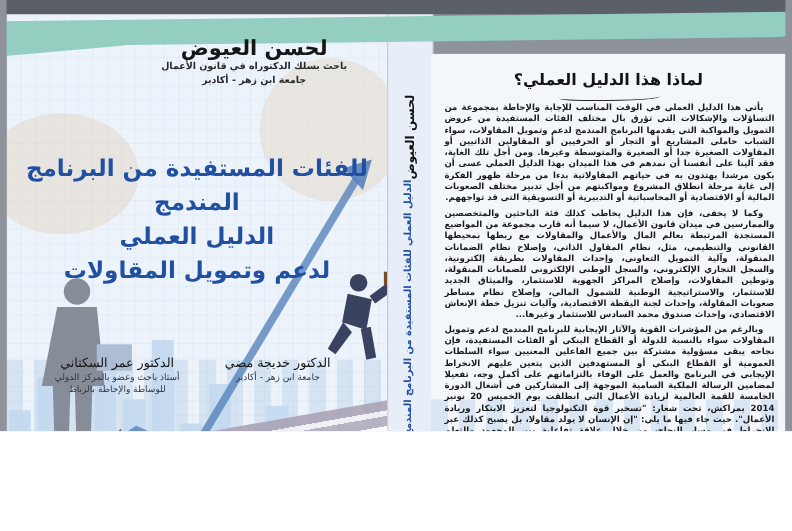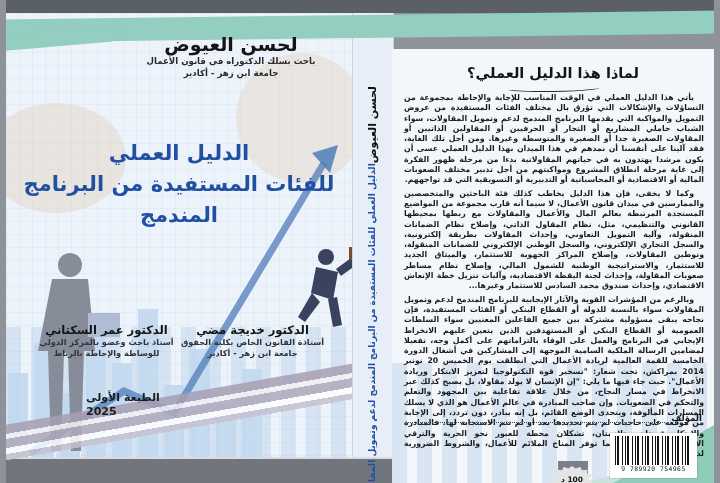--- a/index.html
+++ b/index.html
@@ -1,17 +1,17 @@
 <!DOCTYPE html>
 <html lang="ar"><head>
 <meta charset="utf-8">
 <style>
   html,body{margin:0;padding:0;background:#ffffff;}
   .canvas{
-    position:relative;width:720px;height:483px;overflow:hidden;
+    position:relative;width:720px;height:392px;overflow:hidden;
     background:#8d929b;font-family:"DejaVu Sans",sans-serif;
   }
   
   .top-strip{position:absolute;left:0;top:0;width:720px;height:13px;background:#5a5f68;}
   .bottom-bar{position:absolute;left:0;top:457px;width:720px;height:26px;background:#70757e;border-top:2px solid #d9dbe0;}
   .edge-left{position:absolute;left:0;top:0;width:6px;height:483px;background:#8d929b;z-index:5;}
   .edge-right{position:absolute;right:0;top:0;width:6px;height:483px;background:#8d929b;z-index:5;}
   
   .band{position:absolute;left:-12px;top:15px;width:744px;height:23px;background:#93cec0;
         border-radius:0 0 34px 20px;transform:rotate(-0.7deg);z-index:2;}
@@ -38,22 +38,22 @@
   .front-header{position:absolute;left:100px;width:250px;top:20px;text-align:center;direction:rtl;z-index:3;}
   .front-author{font-size:19px;font-weight:bold;color:#151515;letter-spacing:.5px;}
   .front-author-line{font-size:8.6px;font-weight:bold;color:#2a2a2a;line-height:12px;}
   .front-title{position:absolute;left:0;right:0;top:125px;text-align:center;direction:rtl;z-index:3;
     color:#2150a3;font-weight:bold;font-size:21px;line-height:31px;}
   .presentation{position:absolute;left:60px;right:0;top:290px;text-align:center;direction:rtl;
     font-size:12px;font-weight:bold;color:#161616;z-index:3;}
   .presenter{position:absolute;top:310px;width:165px;text-align:center;direction:rtl;z-index:3;}
   .presenter.right{left:164px;}
   .presenter.left{left:18px;}
-  .presenter-name{font-size:11.5px;font-weight:bold;color:#141414;}
-  .presenter-role{font-size:8.2px;font-weight:bold;color:#30343c;line-height:10.5px;}
+  .presenter-name{font-size:11.5px;font-weight:normal;color:#141414;}
+  .presenter-role{font-size:8.2px;font-weight:normal;color:#30343c;line-height:10.5px;}
   .edition-block{position:absolute;left:80px;width:160px;top:378px;text-align:left;direction:rtl;z-index:3;
     font-size:11px;font-weight:bold;color:#1c1c1c;line-height:14px;}
   
   .spine-line{position:absolute;left:157px;top:237px;width:430px;height:36px;
     transform:rotate(-90deg);display:flex;direction:rtl;align-items:center;
     justify-content:space-between;padding:0;z-index:4;}
   .spine-author{font-size:11px;font-weight:bold;color:#111;margin-right:46px;white-space:nowrap;}
   .spine-title{font-size:9px;font-weight:bold;color:#2150a3;white-space:nowrap;}
   
   .back-heading{position:absolute;left:0;right:0;top:16px;text-align:center;direction:rtl;
@@ -140,28 +140,28 @@
 
     <div class="stripes"></div>
 
     <div class="front-header">
       <div class="front-author">لحسن العيوض</div>
       <div class="front-author-line">باحث بسلك الدكتوراه في قانون الأعمال</div>
       <div class="front-author-line">جامعة ابن زهر - أكادير</div>
     </div>
 
     <div class="front-title">
+      <div>للفئات المستفيدة من البرنامج المندمج</div>
       <div>الدليل العملي</div>
-      <div>للفئات المستفيدة من البرنامج المندمج</div>
+      <div>لدعم وتمويل المقاولات</div>
     </div>
 
 
     <div class="presenter right">
       <div class="presenter-name">الدكتور خديجة مضي</div>
-      <div class="presenter-role">أستاذة القانون الخاص بكلية الحقوق</div>
       <div class="presenter-role">جامعة ابن زهر - أكادير</div>
     </div>
 
     <div class="presenter left">
       <div class="presenter-name">الدكتور عمر السكتاني</div>
       <div class="presenter-role">أستاذ باحث وعضو بالمركز الدولي</div>
       <div class="presenter-role">للوساطة والإحاطة بالرباط</div>
     </div>
 
     <div class="edition-block">

